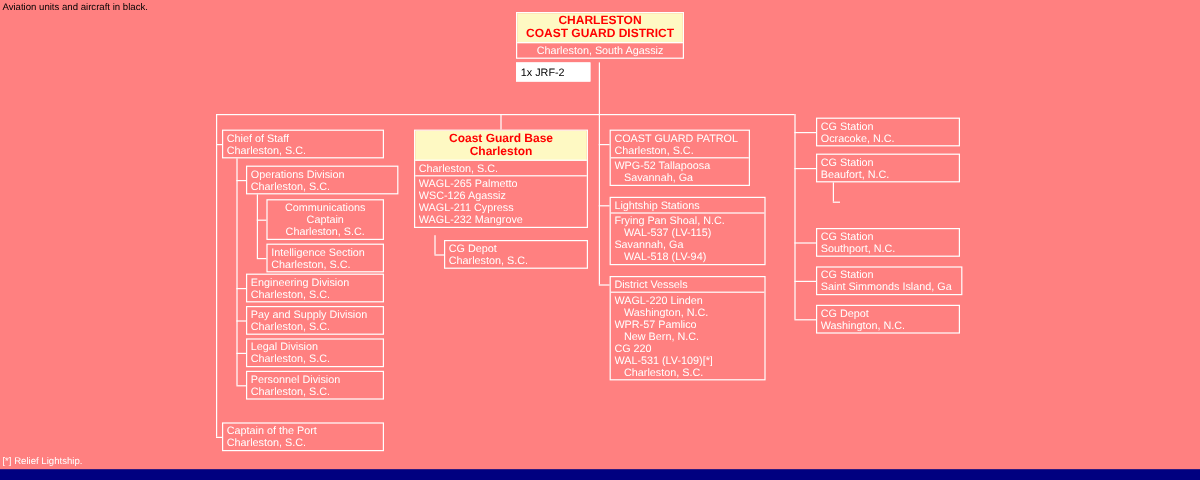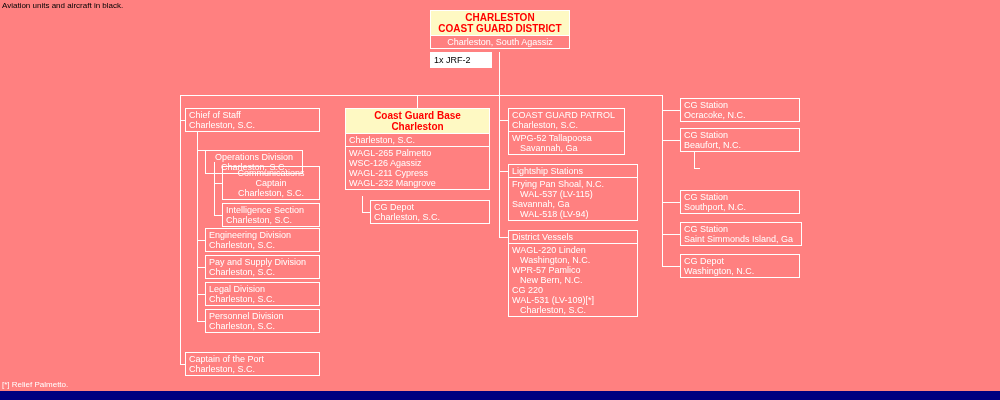--- a/index.html
+++ b/index.html
@@ -25,21 +25,21 @@
   .note { position:absolute; color:#000000; font-size:8px; line-height:9px; }
   .footnote { position:absolute; color:#ffffff; font-size:8px; line-height:9px; }
   .footerbar { position:absolute; background:#000080; }
 </style>
 </head>
 <body>
 
 <div class="canvas">
 
   <div class="note" style="left:2px;top:1px;">Aviation units and aircraft in black.</div>
-  <div class="footnote" style="left:2px;top:380px;">[*] Relief Palmetto.</div>
+  <div class="footnote" style="left:2px;top:380px;">[*] Relief Lightship.</div>
   <div class="footerbar" style="left:0;top:391px;width:1000px;height:9px;"></div>
 
   <div class="line" style="left:499px;top:52px;width:1px;height:43px;"></div>
   <div class="line" style="left:180px;top:95px;width:482px;height:1px;"></div>
   <div class="line" style="left:180px;top:95px;width:1px;height:269px;"></div>
   <div class="line" style="left:180px;top:120px;width:5px;height:1px;"></div>
   <div class="line" style="left:180px;top:364px;width:5px;height:1px;"></div>
   <div class="line" style="left:197px;top:132px;width:1px;height:189px;"></div>
   <div class="line" style="left:197px;top:150px;width:8px;height:1px;"></div>
   <div class="line" style="left:197px;top:240px;width:8px;height:1px;"></div>
@@ -77,21 +77,21 @@
   <div class="box aviation-box" style="left:430px;top:52px;width:62px;height:16px;">
     <div class="ln">1x JRF-2</div>
   </div>
 
   <div class="box" style="left:185px;top:108px;width:135px;">
     <div class="sec">
       <div class="ln">Chief of Staff</div>
       <div class="ln">Charleston, S.C.</div>
     </div>
   </div>
-  <div class="box" style="left:205px;top:150px;width:98px;text-align:center;">
+  <div class="box" style="left:205px;top:138px;width:127px;">
     <div class="sec">
       <div class="ln">Operations Division</div>
       <div class="ln">Charleston, S.C.</div>
     </div>
   </div>
   <div class="box" style="left:222px;top:166px;width:98px;text-align:center;">
     <div class="sec">
       <div class="ln">Communications</div>
       <div class="ln">Captain</div>
       <div class="ln">Charleston, S.C.</div>

